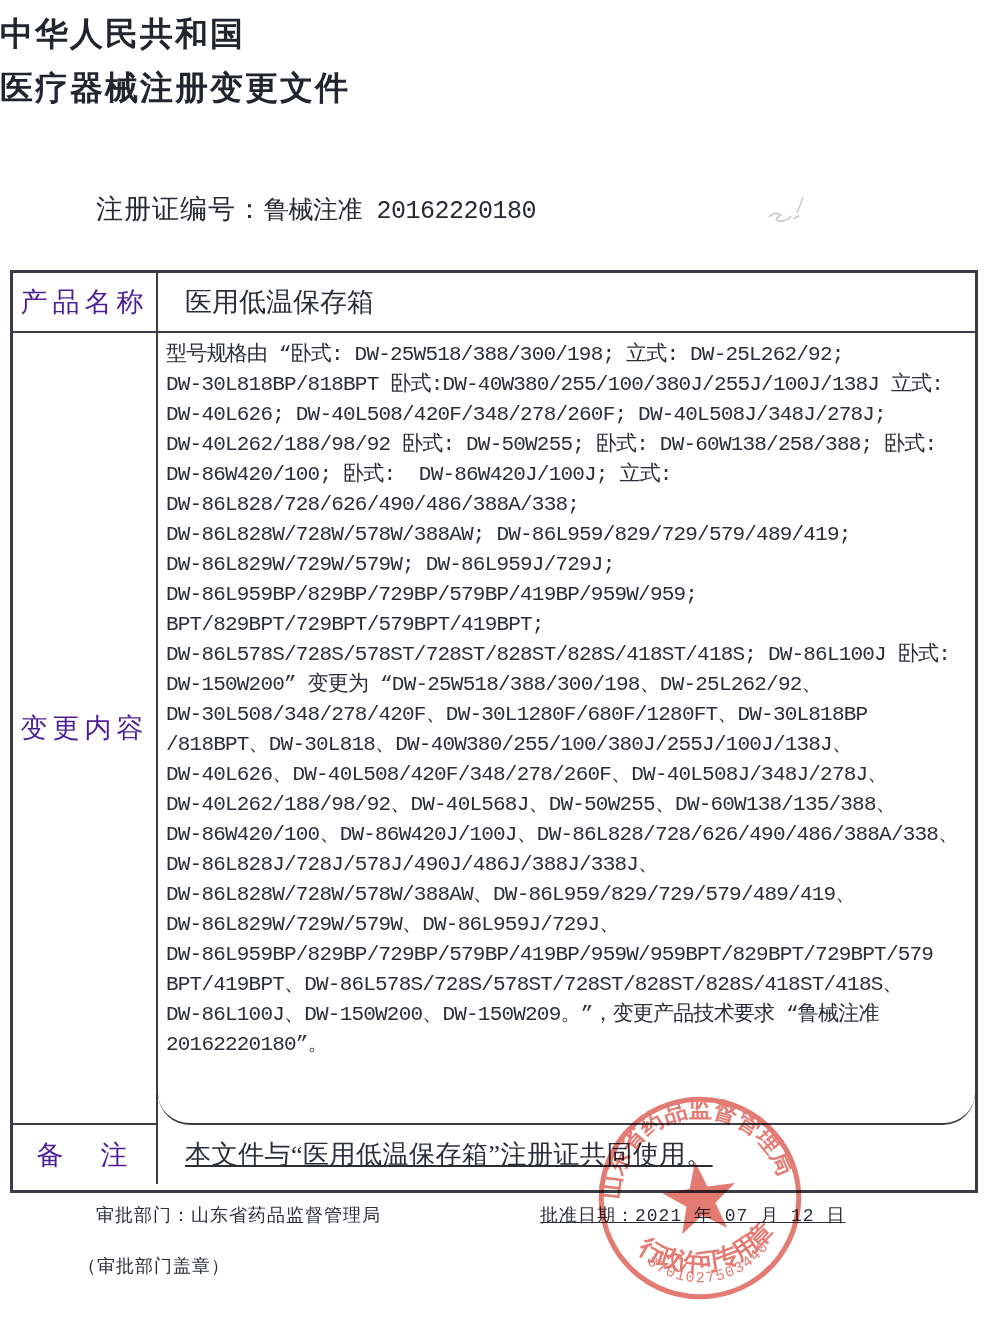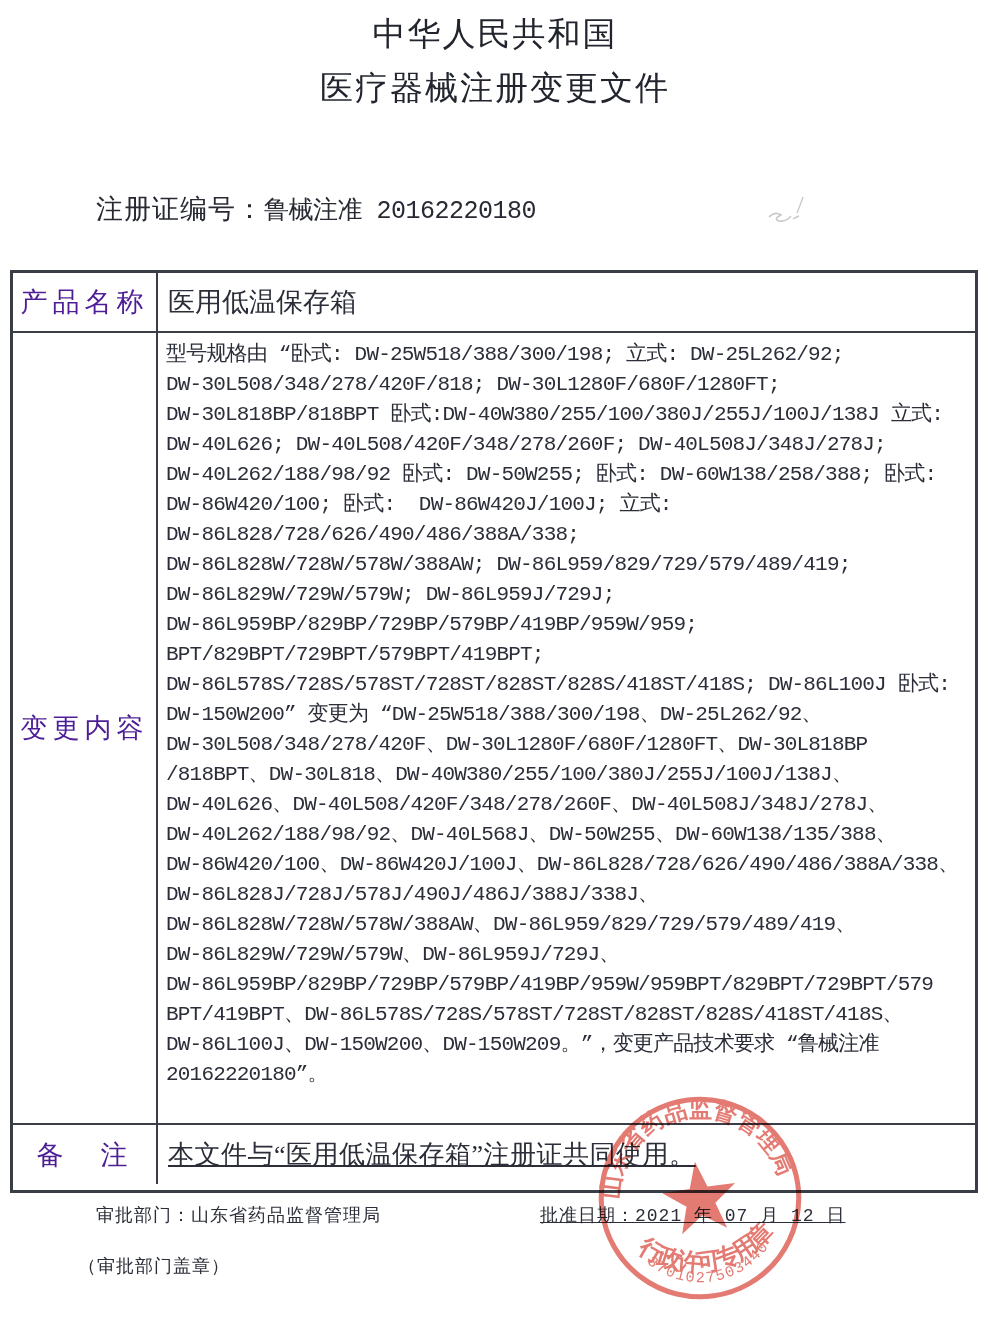--- a/index.html
+++ b/index.html
@@ -1,42 +1,42 @@
 <!DOCTYPE html>
 <html><head>
 <meta charset="utf-8">
 <style>
   html,body{margin:0;padding:0;}
   body{
     width:990px;height:1318px;position:relative;background:#ffffff;
     font-family:"Liberation Serif",serif;color:#272a33;overflow:hidden;
   }
-  .title{position:absolute;left:0;width:990px;text-align:center;
-         font-weight:normal;font-size:33px;line-height:1;letter-spacing:2px;color:#22252e;}
+  .title{position:absolute;left:0;width:990px;text-align:left;
+         font-weight:bold;font-size:33px;line-height:1;letter-spacing:2px;color:#22252e;}
   .title1{top:18px;}
   .title2{top:72px;}
   .regline{position:absolute;left:96px;top:195px;font-size:27px;line-height:1.1;
            letter-spacing:1px;white-space:pre;}
   .regline .mono{font-family:"Liberation Mono",monospace;font-size:25px;letter-spacing:-0.5px;}
 
   
   .doc-table{
     position:absolute;left:10px;top:270px;width:962px;height:917px;
     border:3px solid #3a3d45;display:grid;
     grid-template-columns:145px 1fr;
     grid-template-rows:60px 792px 59px;
   }
   .cell{border-right:2px solid #3a3d45;border-bottom:2px solid #3a3d45;box-sizing:border-box;}
   .cell.last-row{border-bottom:none;text-align:right;}
   .cell.content-col{border-right:none;}
   .label-cell{display:flex;align-items:center;justify-content:center;
               font-size:27px;letter-spacing:5px;color:#4c1d95;}
-  .content-cell{display:flex;align-items:center;padding-left:10px;
+  .content-cell{display:flex;align-items:center;padding-left:27px;
                 font-size:27px;color:#2b2e38;}
-  .change-cell{display:block;padding:7px 0 0 8px;}
+  .change-cell{display:block;padding:7px 0 0 8px;border-radius:32px;}
   .change-cell .line{
     font-family:"Liberation Mono",monospace;
     font-size:21px;letter-spacing:-0.8px;line-height:30px;
     white-space:pre;color:#2b2e38;
   }
   .remark-text{font-size:26px;letter-spacing:0.5px;text-decoration:underline;}
 
   
   .footer-line{position:absolute;font-size:18px;letter-spacing:1px;white-space:pre;color:#2b2e38;}
   .dept{left:96px;top:1203px;}
@@ -64,21 +64,20 @@
   <path d="M34,20 q4,-10 6,-16 M30,26 q3,-2 6,-3" fill="none" stroke="#9aa0a6" stroke-width="1.4"></path>
 </svg>
 
 <div class="doc-table">
   <div class="cell label-cell">产品名称</div>
   <div class="cell content-col content-cell">医用低温保存箱</div>
 
   <div class="cell label-cell">变更内容</div>
   <div class="cell content-col change-cell">
       <div class="line">型号规格由 “卧式: DW-25W518/388/300/198; 立式: DW-25L262/92;</div>
-      <div class="line">DW-30L508/348/278/420F/818; DW-30L1280F/680F/1280FT;</div>
       <div class="line">DW-30L818BP/818BPT 卧式:DW-40W380/255/100/380J/255J/100J/138J 立式:</div>
       <div class="line">DW-40L626; DW-40L508/420F/348/278/260F; DW-40L508J/348J/278J;</div>
       <div class="line">DW-40L262/188/98/92 卧式: DW-50W255; 卧式: DW-60W138/258/388; 卧式:</div>
       <div class="line">DW-86W420/100; 卧式:  DW-86W420J/100J; 立式:</div>
       <div class="line">DW-86L828/728/626/490/486/388A/338;</div>
       <div class="line">DW-86L828W/728W/578W/388AW; DW-86L959/829/729/579/489/419;</div>
       <div class="line">DW-86L829W/729W/579W; DW-86L959J/729J;</div>
       <div class="line">DW-86L959BP/829BP/729BP/579BP/419BP/959W/959;</div>
       <div class="line">BPT/829BPT/729BPT/579BPT/419BPT;</div>
       <div class="line">DW-86L578S/728S/578ST/728ST/828ST/828S/418ST/418S; DW-86L100J 卧式:</div>

